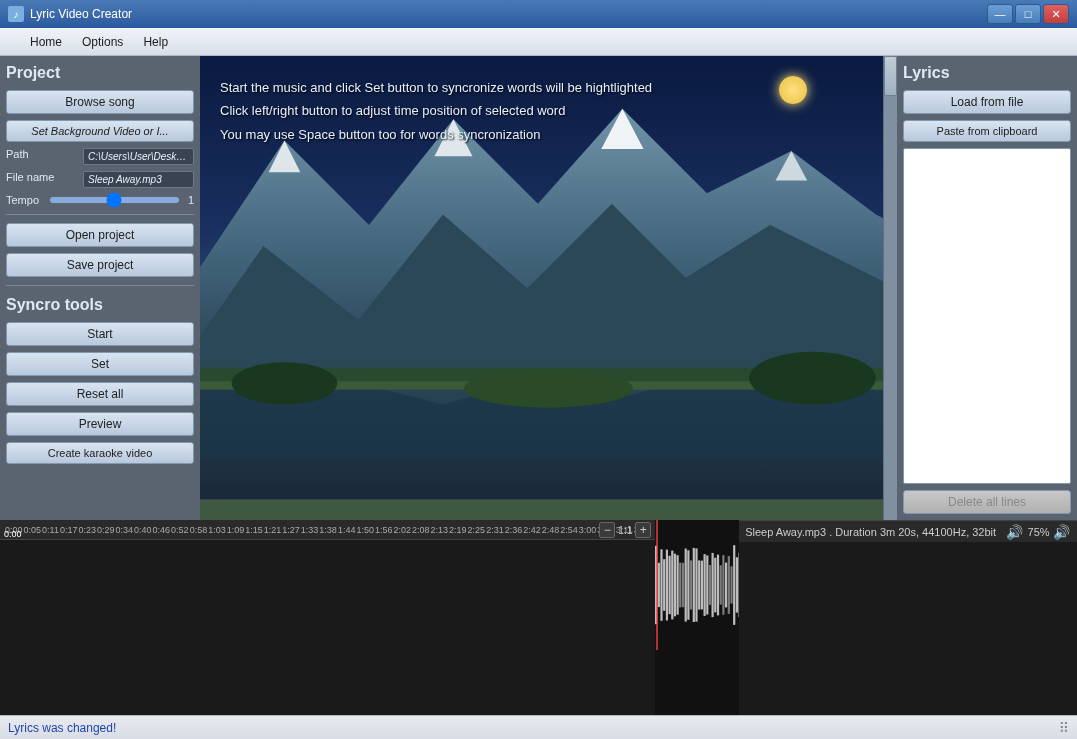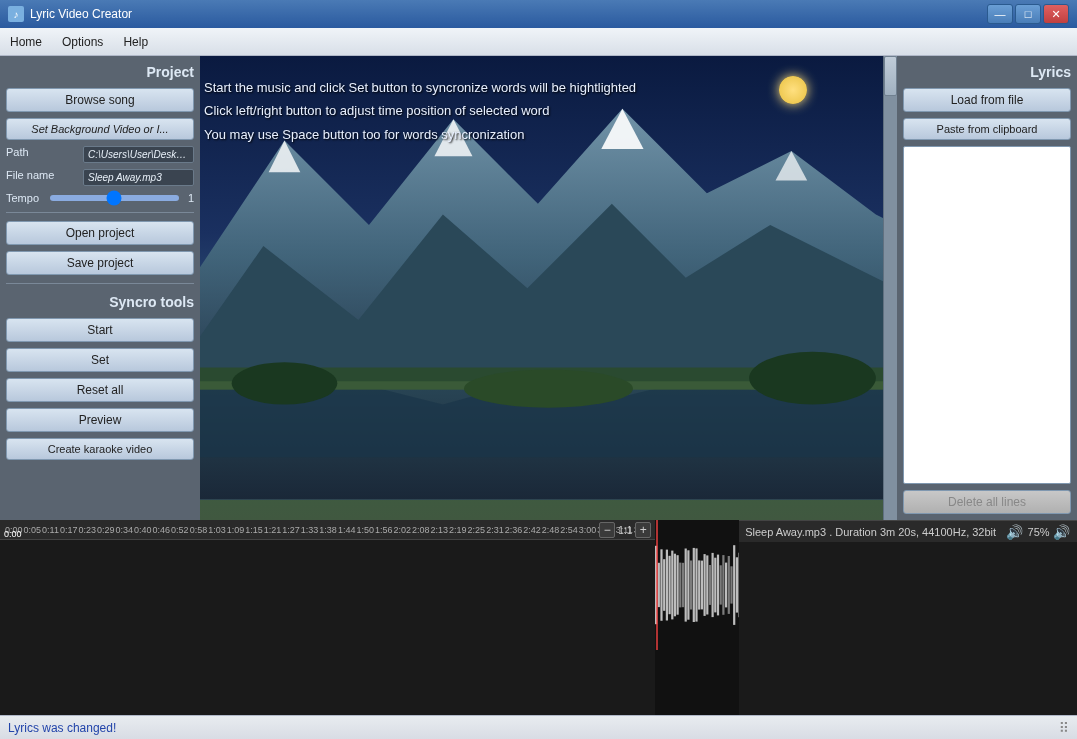--- a/index.html
+++ b/index.html
@@ -55,21 +55,21 @@
     }
     .title-bar-btn.close { background: linear-gradient(to bottom, #e06060, #c04040); }
 
     
     .menu-bar {
       background: linear-gradient(to bottom, #f0f4f8, #d8dfe8);
       border-bottom: 1px solid #b0b8c8;
       height: 28px;
       display: flex;
       align-items: center;
-      padding: 0 0;
+      padding: 0 20px;
       flex-shrink: 0;
     }
     .menu-item {
       padding: 4px 10px;
       cursor: pointer;
       border-radius: 3px;
       color: #222;
     }
 
     
@@ -84,24 +84,23 @@
       width: 200px;
       background: #5a6470;
       padding: 6px;
       display: flex;
       flex-direction: column;
       gap: 6px;
       flex-shrink: 0;
     }
     .panel-section-title {
       color: #dde8f4;
-      font-size: 14px;
+      font-size: 16px;
       font-weight: bold;
       padding: 2px 0;
-      text-align: right;
     }
     .panel-btn {
       width: 100%;
       padding: 4px 12px;
       background: linear-gradient(to bottom, #d8e4f0, #b8c8dc);
       border: 1px solid #8098b0;
       border-radius: 3px;
       cursor: pointer;
       font-size: 12px;
       color: #222;
@@ -192,21 +191,21 @@
       right: 90px;
       width: 28px;
       height: 28px;
       background: radial-gradient(circle, #ffe080, #e8c040);
       border-radius: 50%;
       box-shadow: 0 0 12px #ffe080;
     }
     .overlay-text {
       position: absolute;
       top: 20px;
-      left: 4px;
+      left: 20px;
       color: #e8f0ff;
       font-size: 13px;
       line-height: 1.8;
       text-shadow: 1px 1px 2px #000;
     }
 
     
     .preview-scroll {
       position: absolute;
       right: 0;

